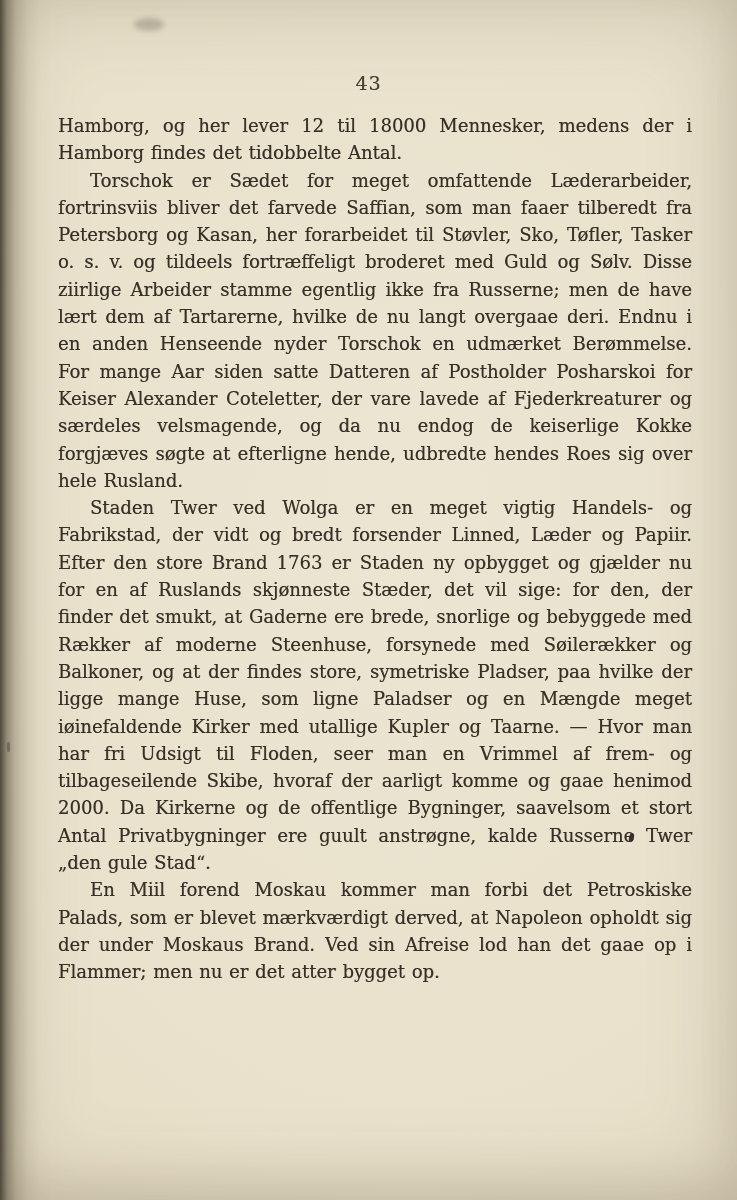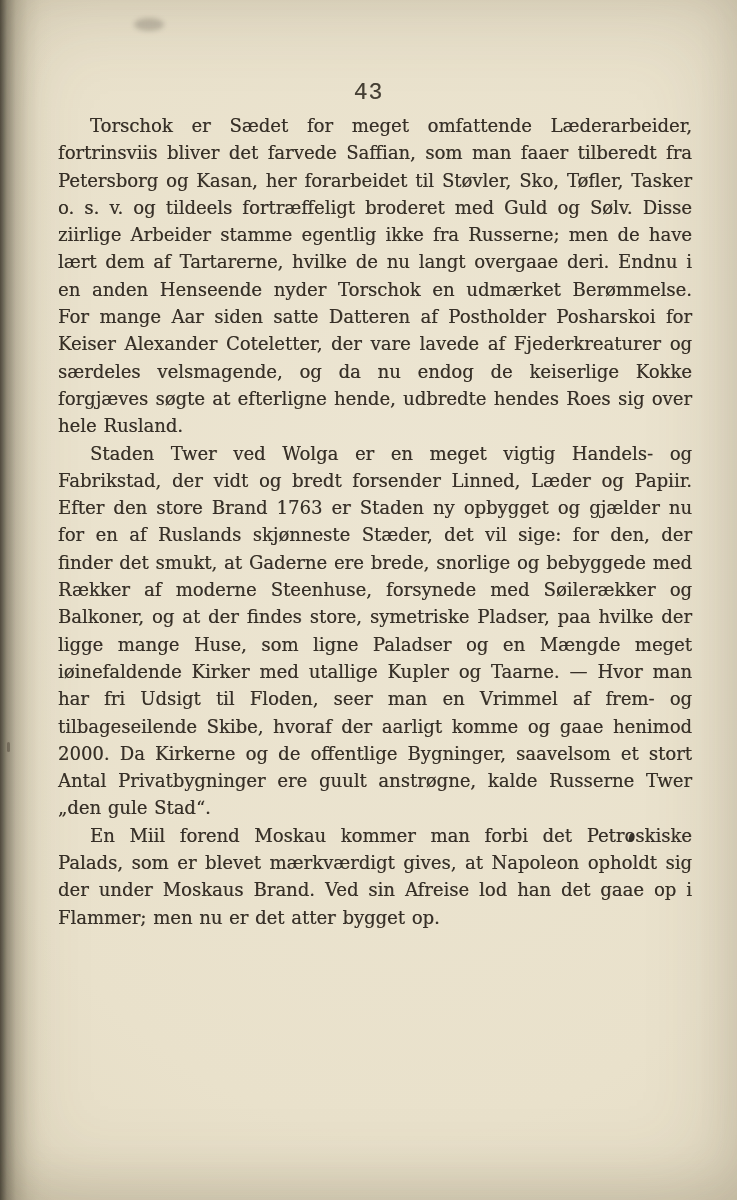--- a/index.html
+++ b/index.html
@@ -36,29 +36,28 @@
   }
   
   .vignette {
     position: absolute;
     inset: 0;
     pointer-events: none;
     box-shadow: inset 0 0 90px rgba(86,74,52,0.22), inset 0 -18px 40px rgba(86,74,52,0.10);
   }
   .page-number {
     position: absolute;
-    top: 80px;
+    top: 72px;
     left: 0;
     right: 0;
     text-align: center;
-    font-size: 23px;
+    font-size: 19px;
     letter-spacing: 1px;
     color: #464035;
     text-shadow: 0.3px 0 0 rgba(70,64,53,0.5);
-    font-family: Liberation Mono, monospace;
   }
   .text-block {
     position: absolute;
     top: 112px;
     left: 58px;
     width: 634px;
     font-size: 18px;
     line-height: 27.3px;
     text-align: justify;
     word-spacing: 1px;
@@ -112,19 +111,20 @@
 <div class="scan">
   <div class="gutter"></div>
 
   <div class="smudge-top"></div>
   <div class="margin-tick"></div>
   <div class="ink-mark"></div>
 
   <div class="page-number">43</div>
 
   <div class="text-block">
+    <p class="continuation">Hamborg, og her lever 12 til 18000 Mennesker, medens der i Hamborg findes det tidobbelte Antal.</p>
     <p>Torschok er Sædet for meget omfattende Læderarbeider, fortrinsviis bliver det farvede Saffian, som man faaer tilberedt fra Petersborg og Kasan, her forarbeidet til Støvler, Sko, Tøfler, Tasker o. s. v. og tildeels fortræffeligt broderet med Guld og Sølv. Disse ziirlige Arbeider stamme egentlig ikke fra Russerne; men de have lært dem af Tartarerne, hvilke de nu langt overgaae deri. Endnu i en anden Henseende nyder Torschok en udmærket Berømmelse. For mange Aar siden satte Datteren af Postholder Posharskoi for Keiser Alexander Coteletter, der vare lavede af Fjederkreaturer og særdeles velsmagende, og da nu endog de keiserlige Kokke forgjæves søgte at efterligne hende, udbredte hendes Roes sig over hele Rusland.</p>
     <p>Staden Twer ved Wolga er en meget vigtig Handels- og Fabrikstad, der vidt og bredt forsender Linned, Læder og Papiir. Efter den store Brand 1763 er Staden ny opbygget og gjælder nu for en af Ruslands skjønneste Stæder, det vil sige: for den, der finder det smukt, at Gaderne ere brede, snorlige og bebyggede med Rækker af moderne Steenhuse, forsynede med Søilerækker og Balkoner, og at der findes store, symetriske Pladser, paa hvilke der ligge mange Huse, som ligne Paladser og en Mængde meget iøinefaldende Kirker med utallige Kupler og Taarne. — Hvor man har fri Udsigt til Floden, seer man en Vrimmel af frem- og tilbageseilende Skibe, hvoraf der aarligt komme og gaae henimod 2000. Da Kirkerne og de offentlige Bygninger, saavelsom et stort Antal Privatbygninger ere guult anstrøgne, kalde Russerne Twer „den gule Stad“.</p>
-    <p>En Miil forend Moskau kommer man forbi det Petroskiske Palads, som er blevet mærkværdigt gives, at Napoleon opholdt sig der under Moskaus Brand. Ved sin Afreise lod han det gaae op i Flammer; men nu er det atter bygget op.</p>
+    <p>En Miil forend Moskau kommer man forbi det Petroskiske Palads, som er blevet mærkværdigt derved, at Napoleon opholdt sig der under Moskaus Brand. Ved sin Afreise lod han det gaae op i Flammer; men nu er det atter bygget op.</p>
   </div>
 
   <div class="vignette"></div>
 </div>
 
 </body></html>

